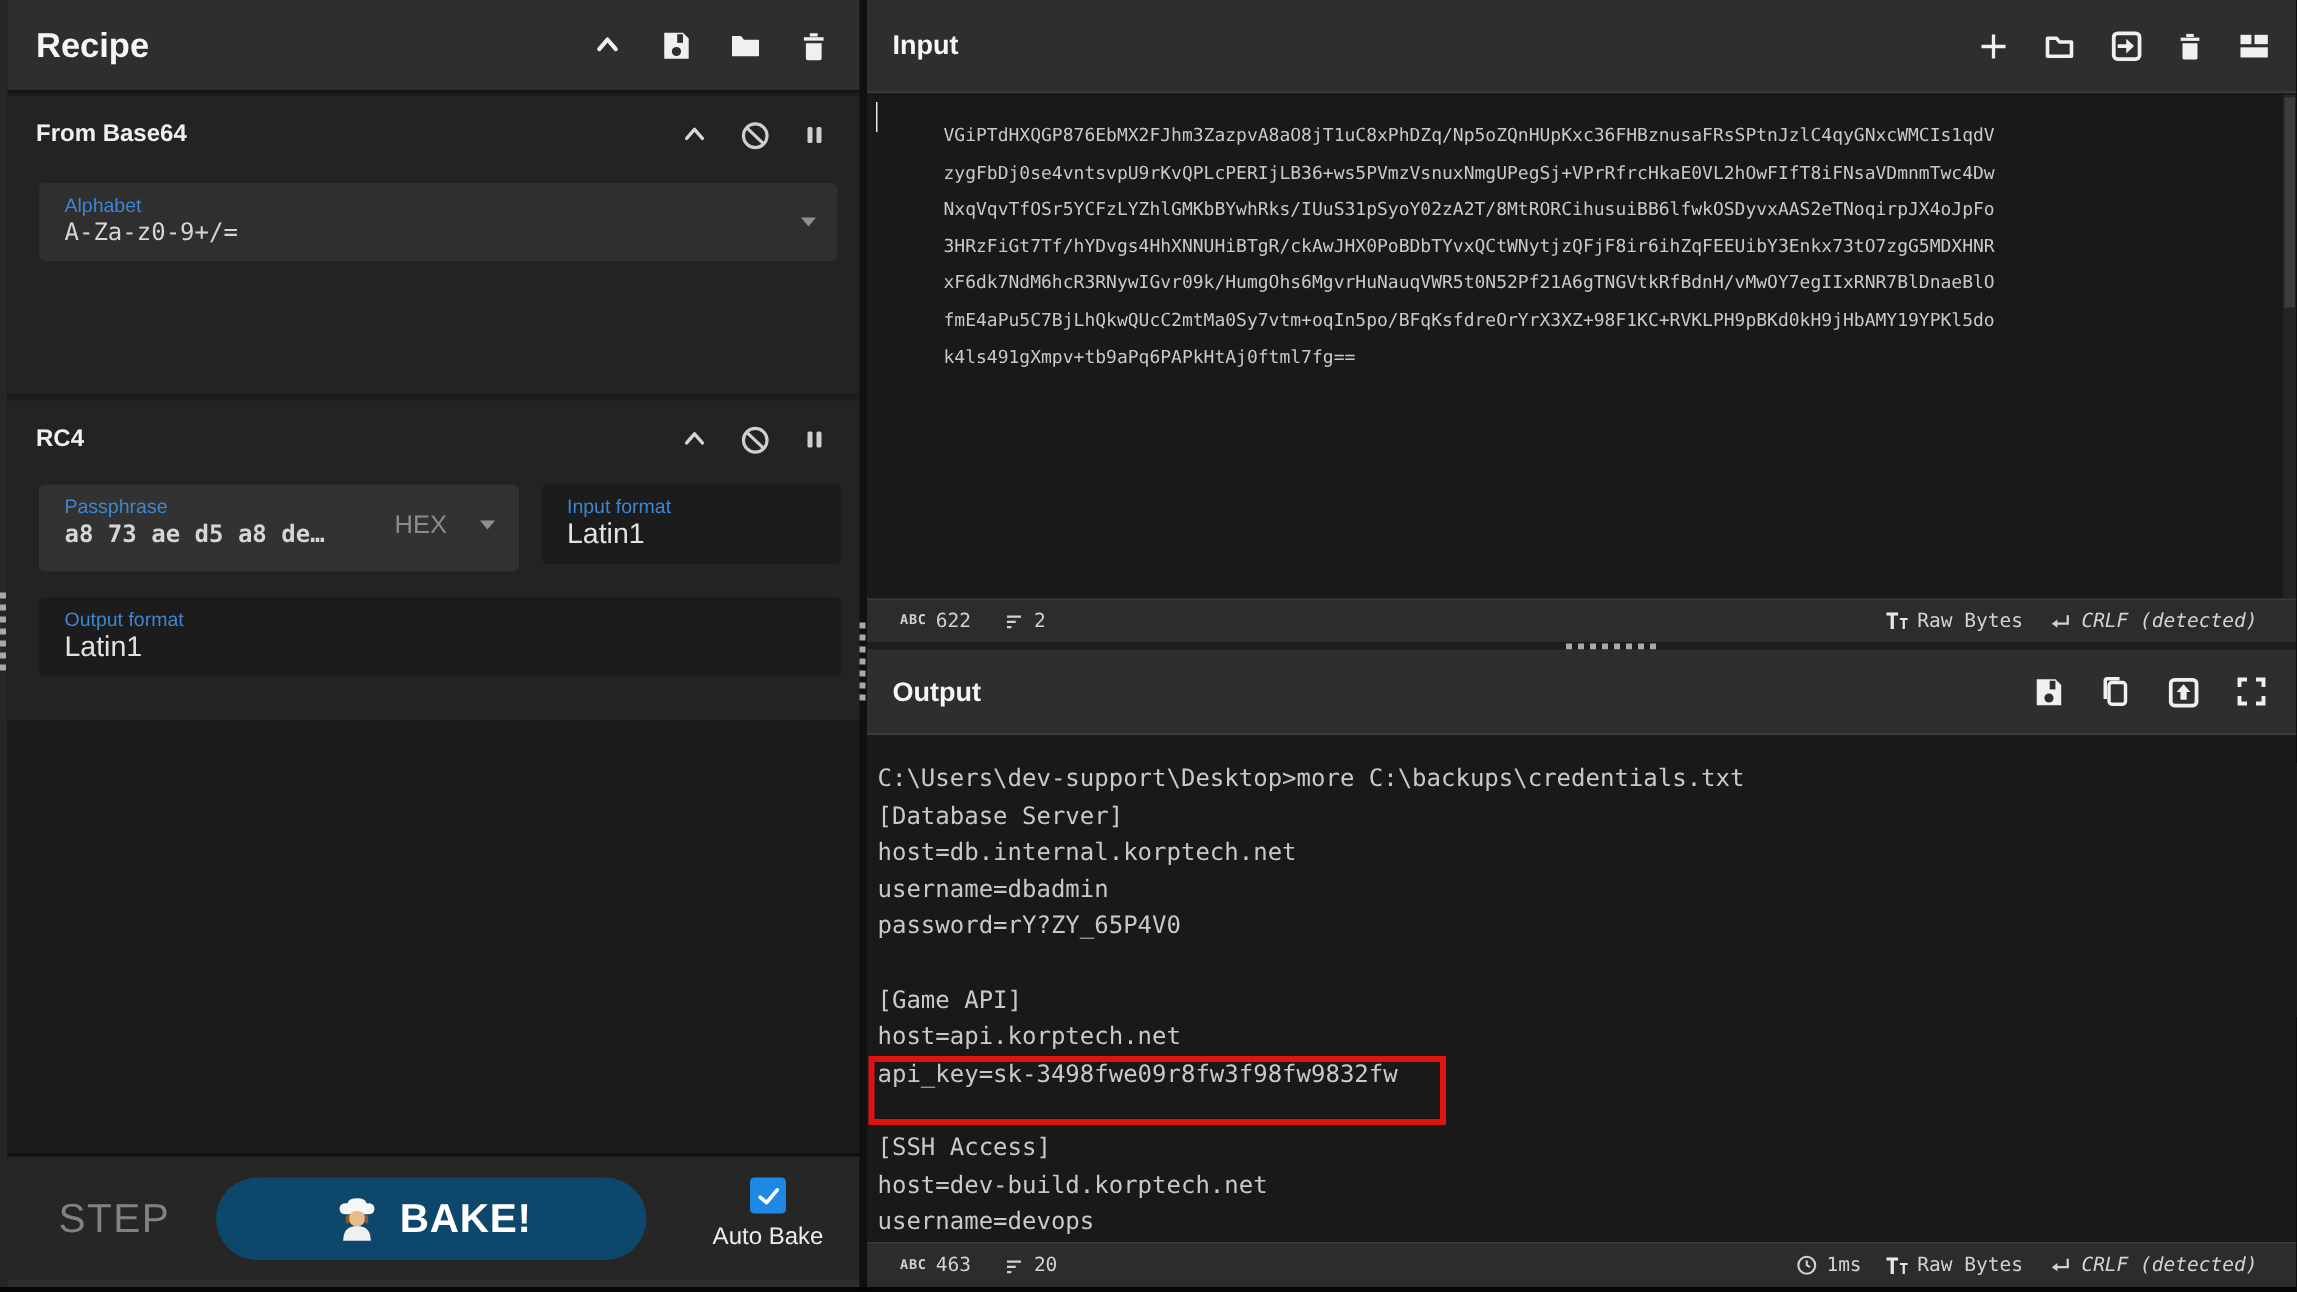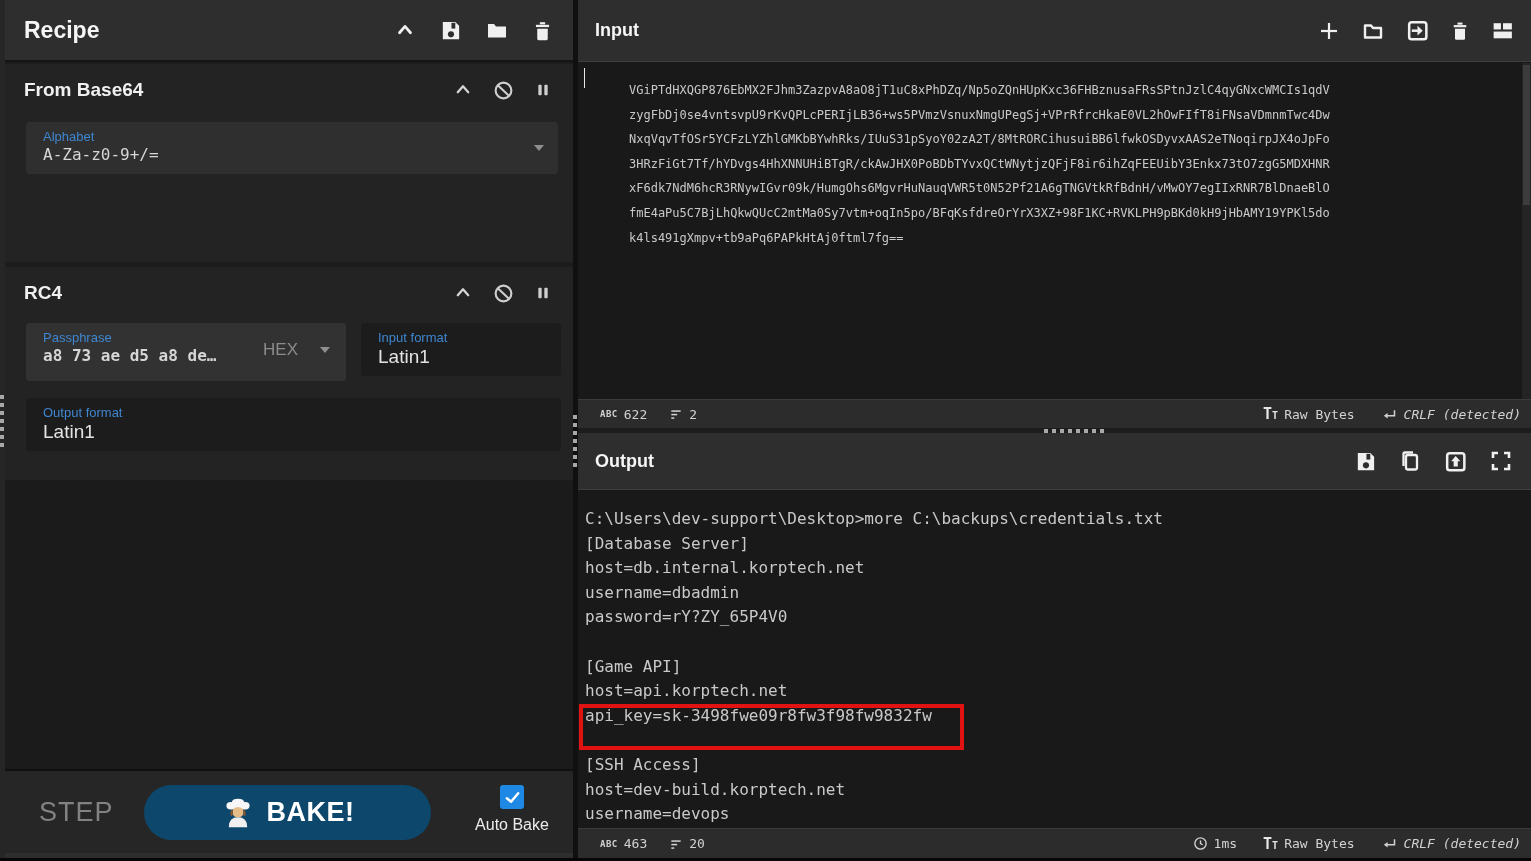--- a/index.html
+++ b/index.html
@@ -26,21 +26,21 @@
   }
   .panel-title { font-size:23px; font-weight:bold; color:#f6f6f6; padding-left:19px; }
   .hdr-icons { margin-left:auto; display:flex; align-items:center; gap:23px; padding-right:20px; }
   .icon-btn { display:flex; align-items:center; justify-content:center; cursor:pointer; }
   .icon-btn svg { display:block; }
 
   .op { position:absolute; left:0; width:100%; background:#232323; }
   .op1 { top:64px; height:198px; }
   .op2 { top:267px; height:213px; }
   .op-head { display:flex; align-items:center; height:52px; }
-  .op-title { font-size:19px; font-weight:bold; color:#f0f0f0; padding-left:19px; }
+  .op-title { font-size:16px; font-weight:bold; color:#f0f0f0; padding-left:19px; }
   .op-icons { margin-left:auto; display:flex; align-items:center; gap:21px; padding-right:22px; }
 
   .field { position:absolute; border-radius:4px; }
   .field .flabel { font-size:13px; color:#3e86d1; padding:7px 0 1px 17px; }
   .field .fvalue { font-size:16px; color:#d6d6d6; padding-left:17px; white-space:nowrap; overflow:hidden; }
   .field .fvalue.sans { font-family:"Liberation Sans", sans-serif; font-size:19px; color:#e2e2e2; }
   .caret { width:0; height:0; border-left:5px solid transparent; border-right:5px solid transparent; border-top:6px solid #8f8f8f; }
 
   .chk-row { position:absolute; left:24px; top:210px; display:flex; align-items:center; width:520px; }
   .checkbox { width:22px; height:22px; border-radius:3px; display:flex; align-items:center; justify-content:center; flex:0 0 auto; cursor:pointer; }
@@ -82,21 +82,21 @@
   .scrollbar { position:absolute; right:0; top:63px; width:9px; height:336px; background:#242424; }
   .scrollbar .thumb { position:absolute; left:1px; top:2px; width:7px; height:140px; background:#3c3c3c; }
 
   .statusbar {
     position:absolute; left:0; width:100%; height:29px; background:#2c2c2c; border-top:1px solid #3a3a3a;
     display:flex; align-items:center; font-family:"DejaVu Sans Mono", monospace; font-size:13px; color:#d2d2d2;
   }
   .statusbar.in { top:399px; }
   .statusbar.out { top:828px; height:30px; }
   .sb-item { display:flex; align-items:center; gap:6px; padding-left:22px; }
-  .sb-right { margin-left:auto; display:flex; align-items:center; gap:16px; padding-right:10px; }
+  .sb-right { margin-left:auto; display:flex; align-items:center; gap:6px; padding-right:26px; }
   .sb-right .sb-item { padding-left:10px; }
   .abc-glyph { font-size:9px; font-weight:bold; letter-spacing:0.5px; color:#d2d2d2; }
   .tr-glyph { font-weight:bold; color:#e6e6e6; }
   .tr-glyph .big { font-size:15px; }
   .tr-glyph .small { font-size:10px; }
   .eol-text { font-style:italic; }
 
   .splitter-h { position:absolute; left:0; top:428px; width:100%; height:5px; background:#1d1d1d; }
 
   .output-text {

